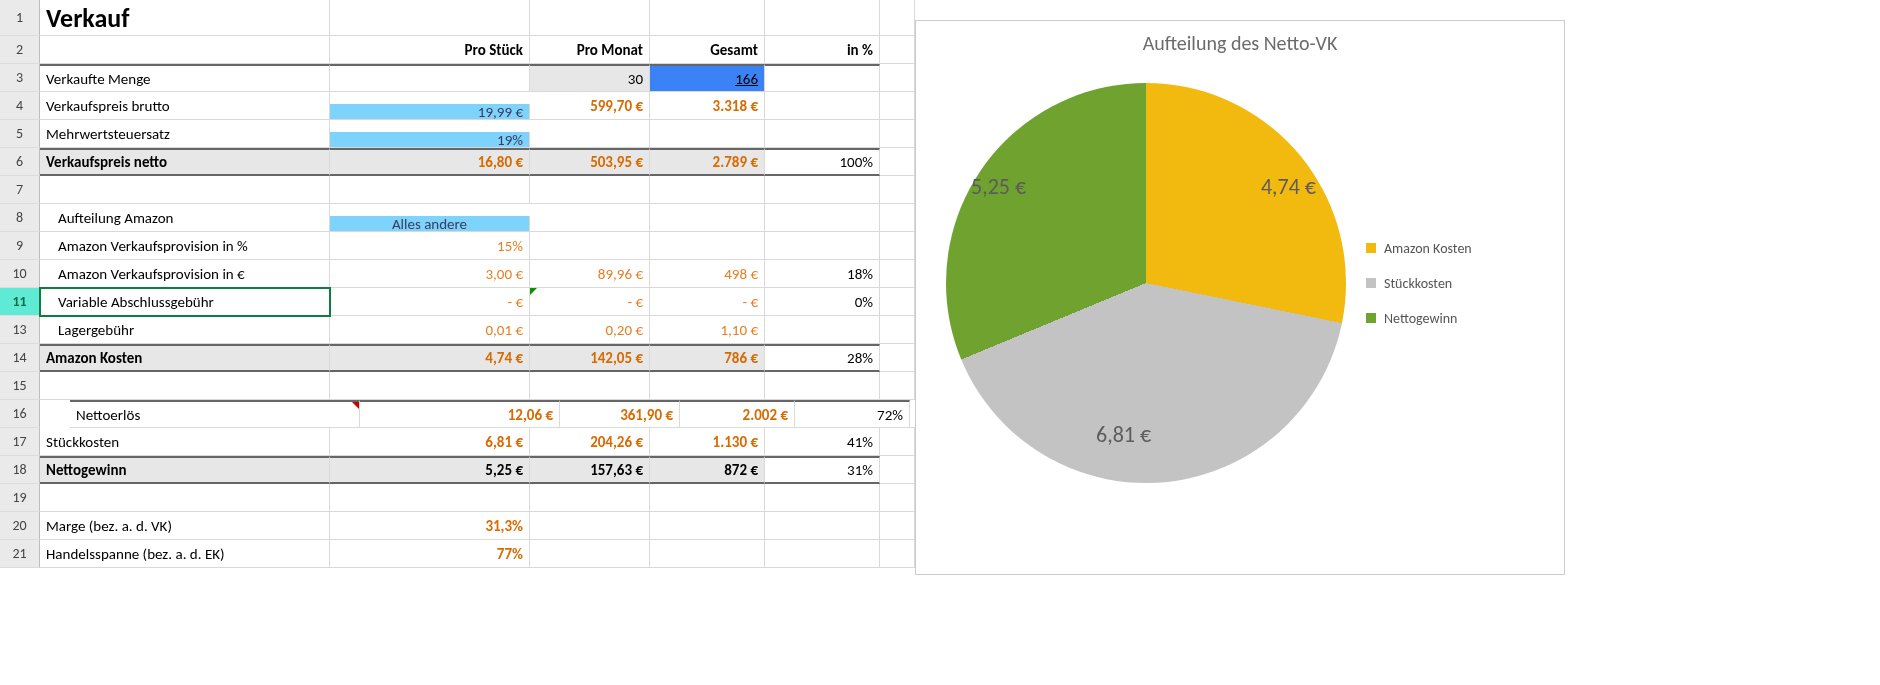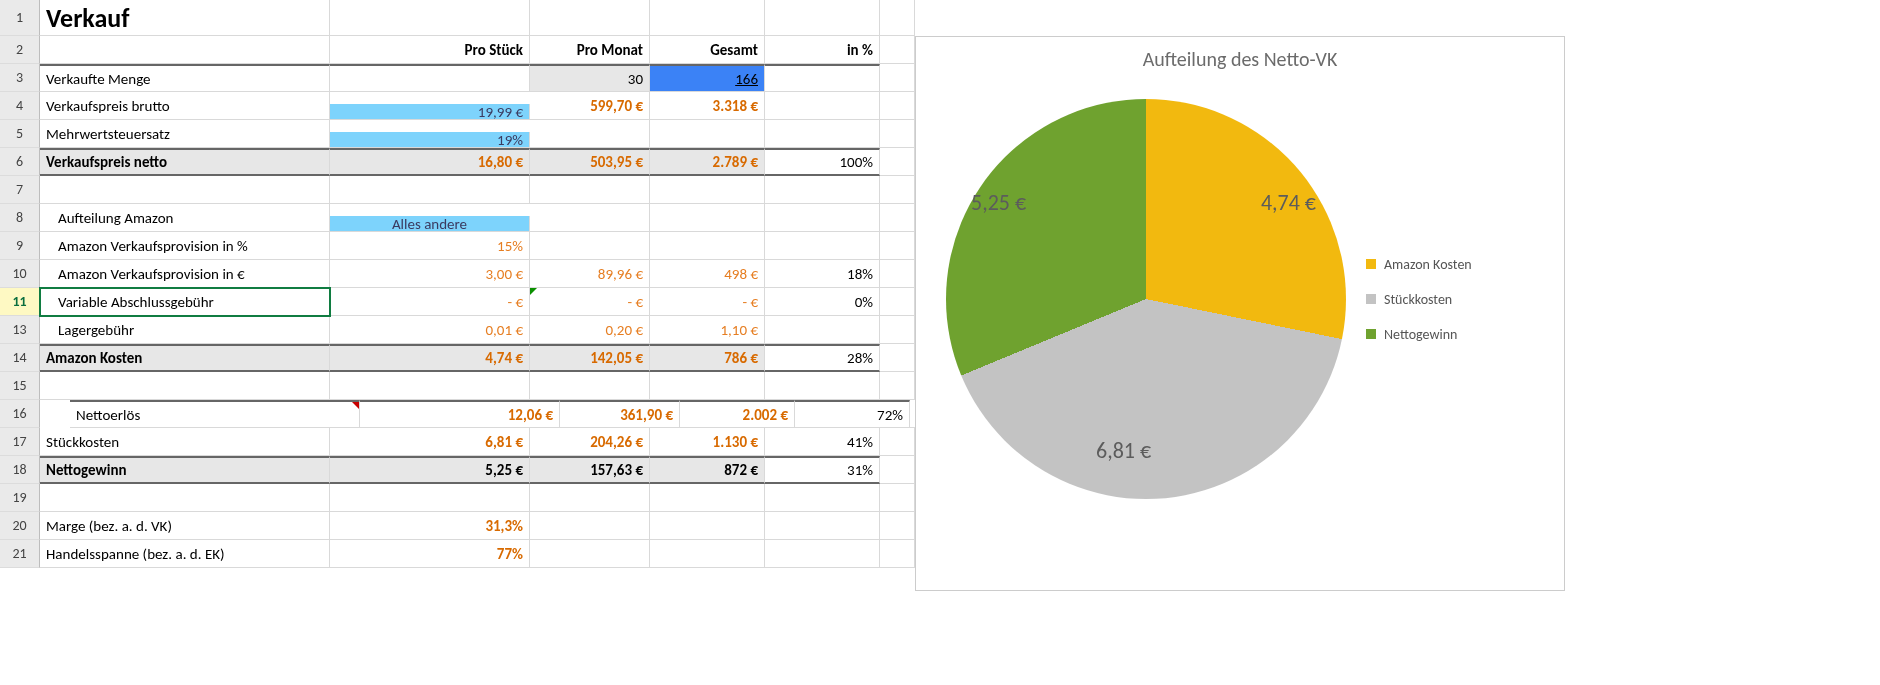--- a/index.html
+++ b/index.html
@@ -26,21 +26,21 @@
     background: #eaeaea;
     border-right: 1px solid #bdbdbd;
     border-bottom: 1px solid #dcdcdc;
     display: flex;
     align-items: center;
     justify-content: center;
     color: #444;
     font-size: 14px;
   }
   .rownum.sel {
-    background: #fef9c3;
+    background: #5eead4;
     font-weight: bold;
     color: #0a6e3e;
   }
   .cell {
     border-right: 1px solid #d9d9d9;
     border-bottom: 1px solid #d9d9d9;
     display: flex;
     align-items: center;
     padding: 0 6px;
     overflow: hidden;
@@ -79,21 +79,21 @@
     position: absolute;
     top: 0; right: 0;
     border-top: 7px solid #c80000;
     border-left: 7px solid transparent;
   }
 
   
   .chart-panel {
     position: absolute;
     left: 915px;
-    top: 36px;
+    top: 20px;
     width: 650px;
     height: 555px;
     background: #fff;
     border: 1px solid #ccc;
     padding: 10px;
   }
   .chart-title {
     text-align: center;
     font-size: 20px;
     color: #6b6b6b;

